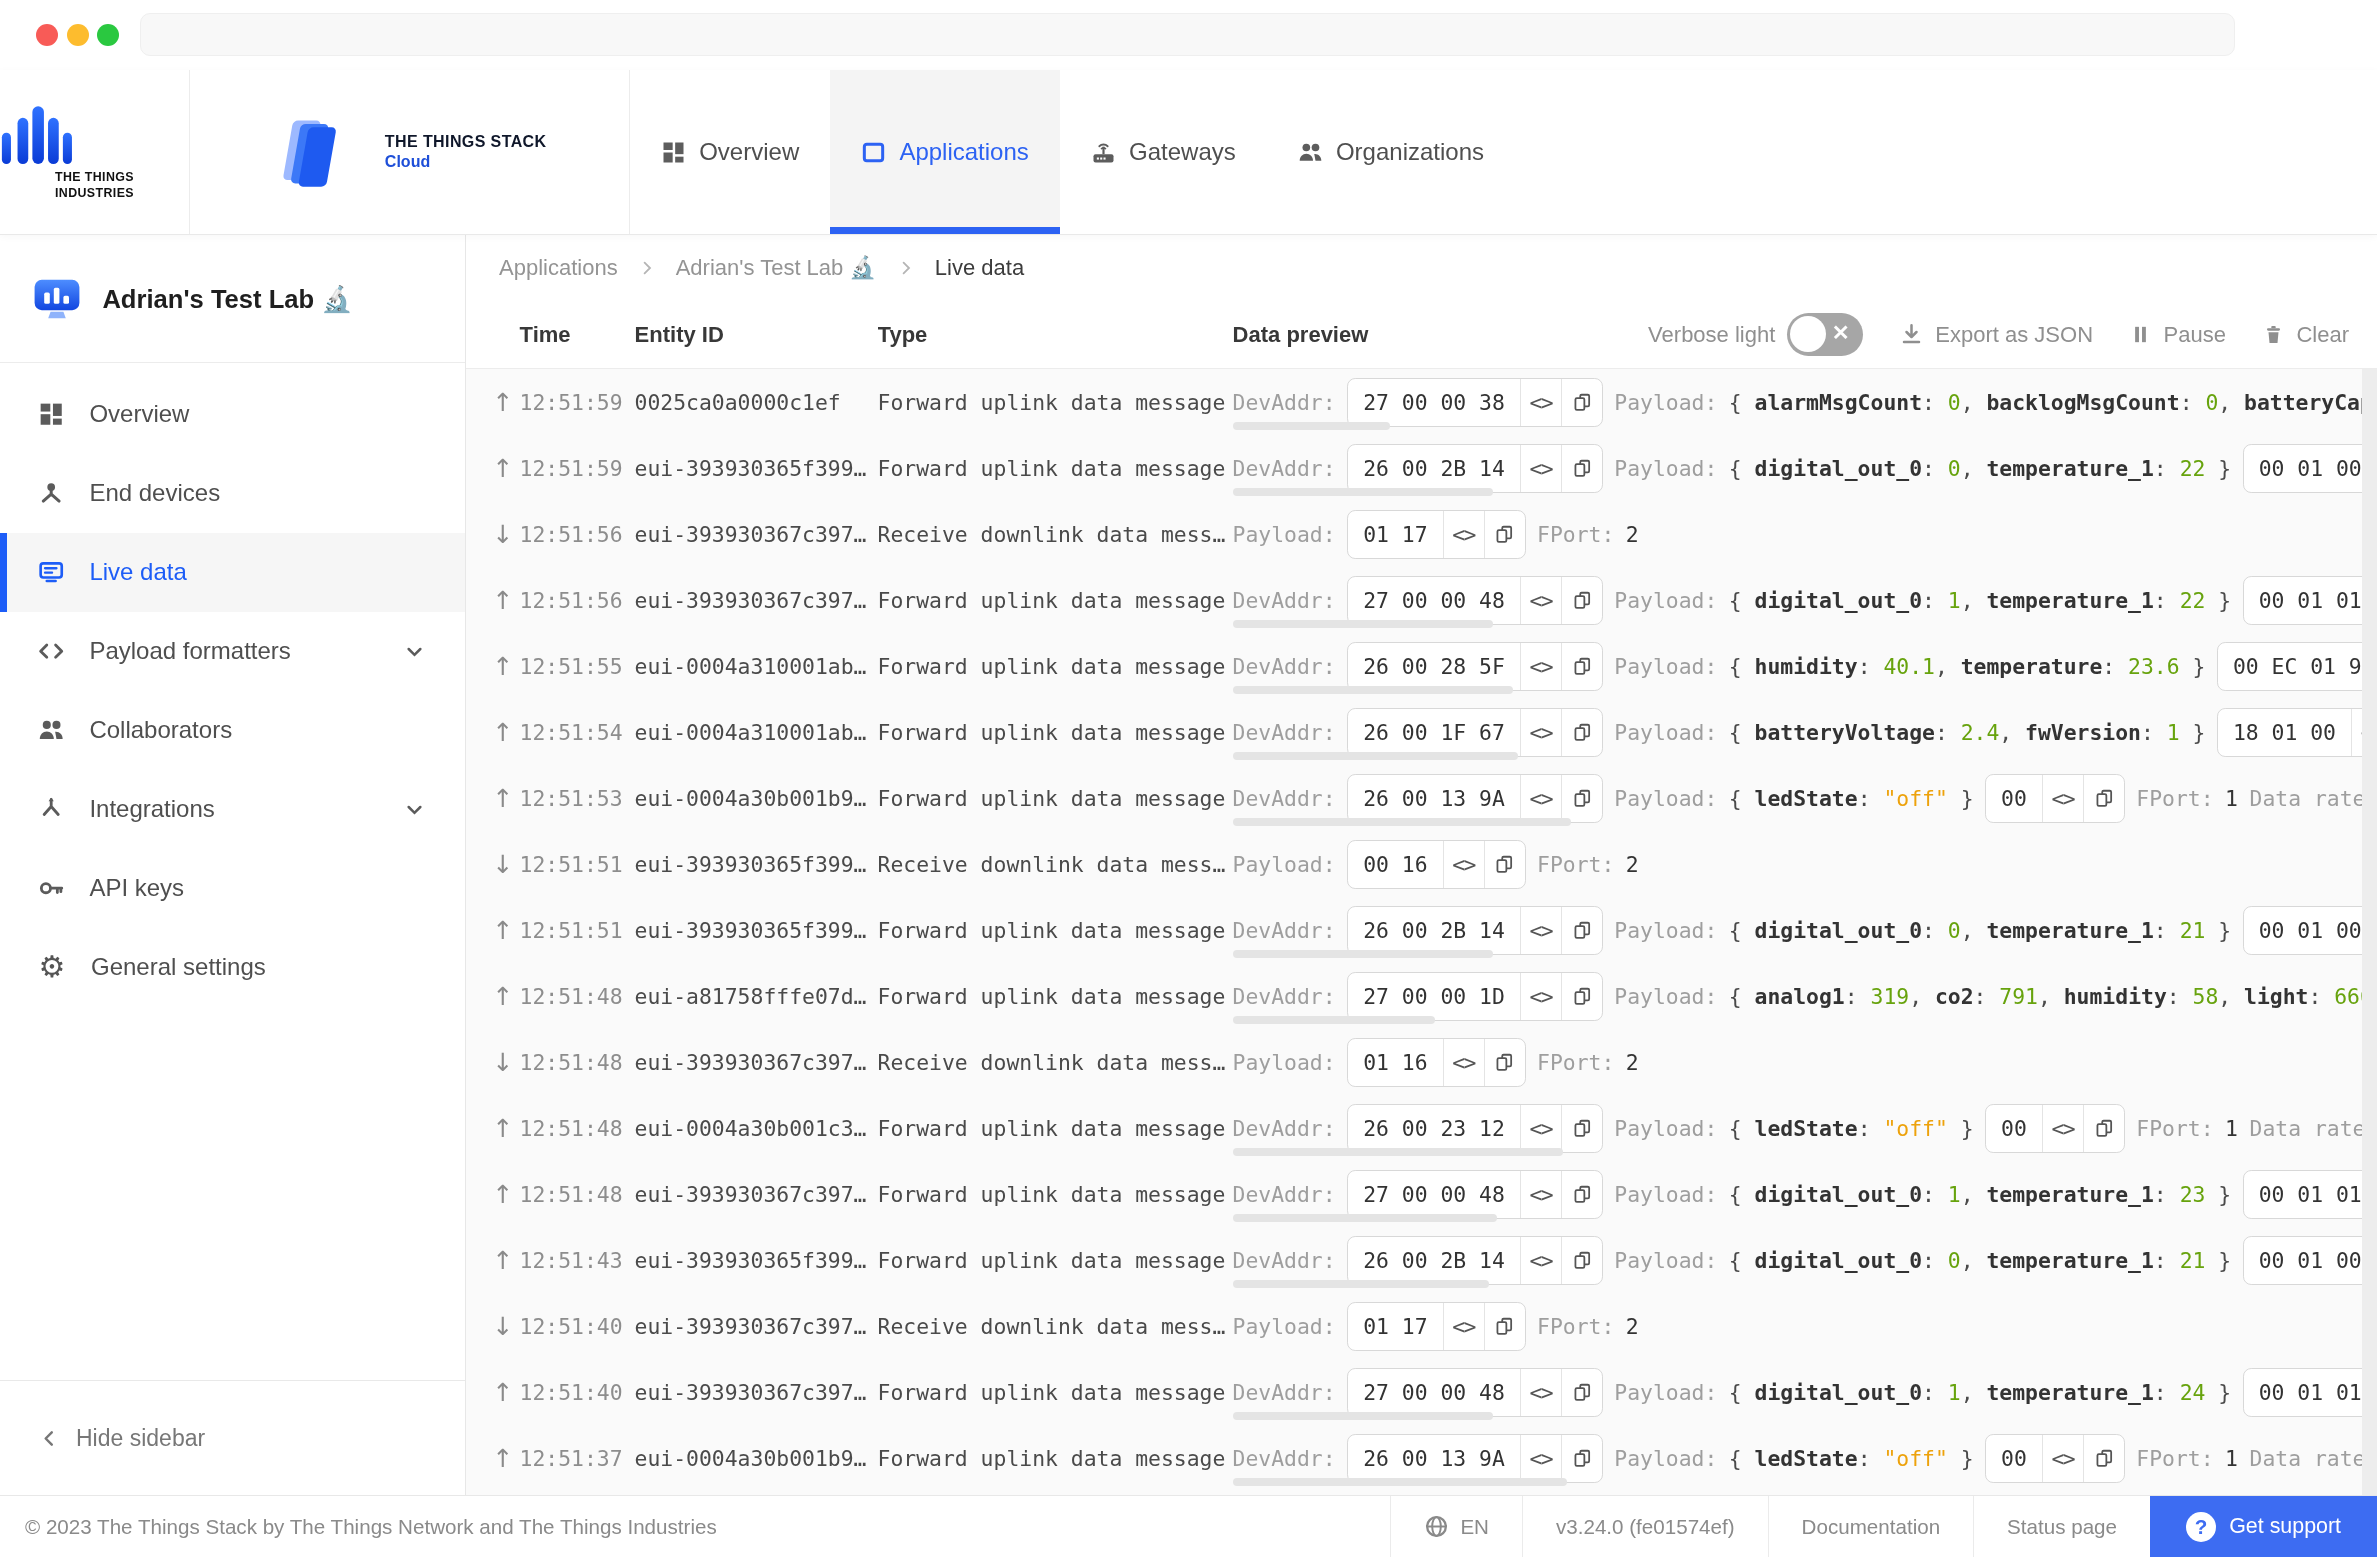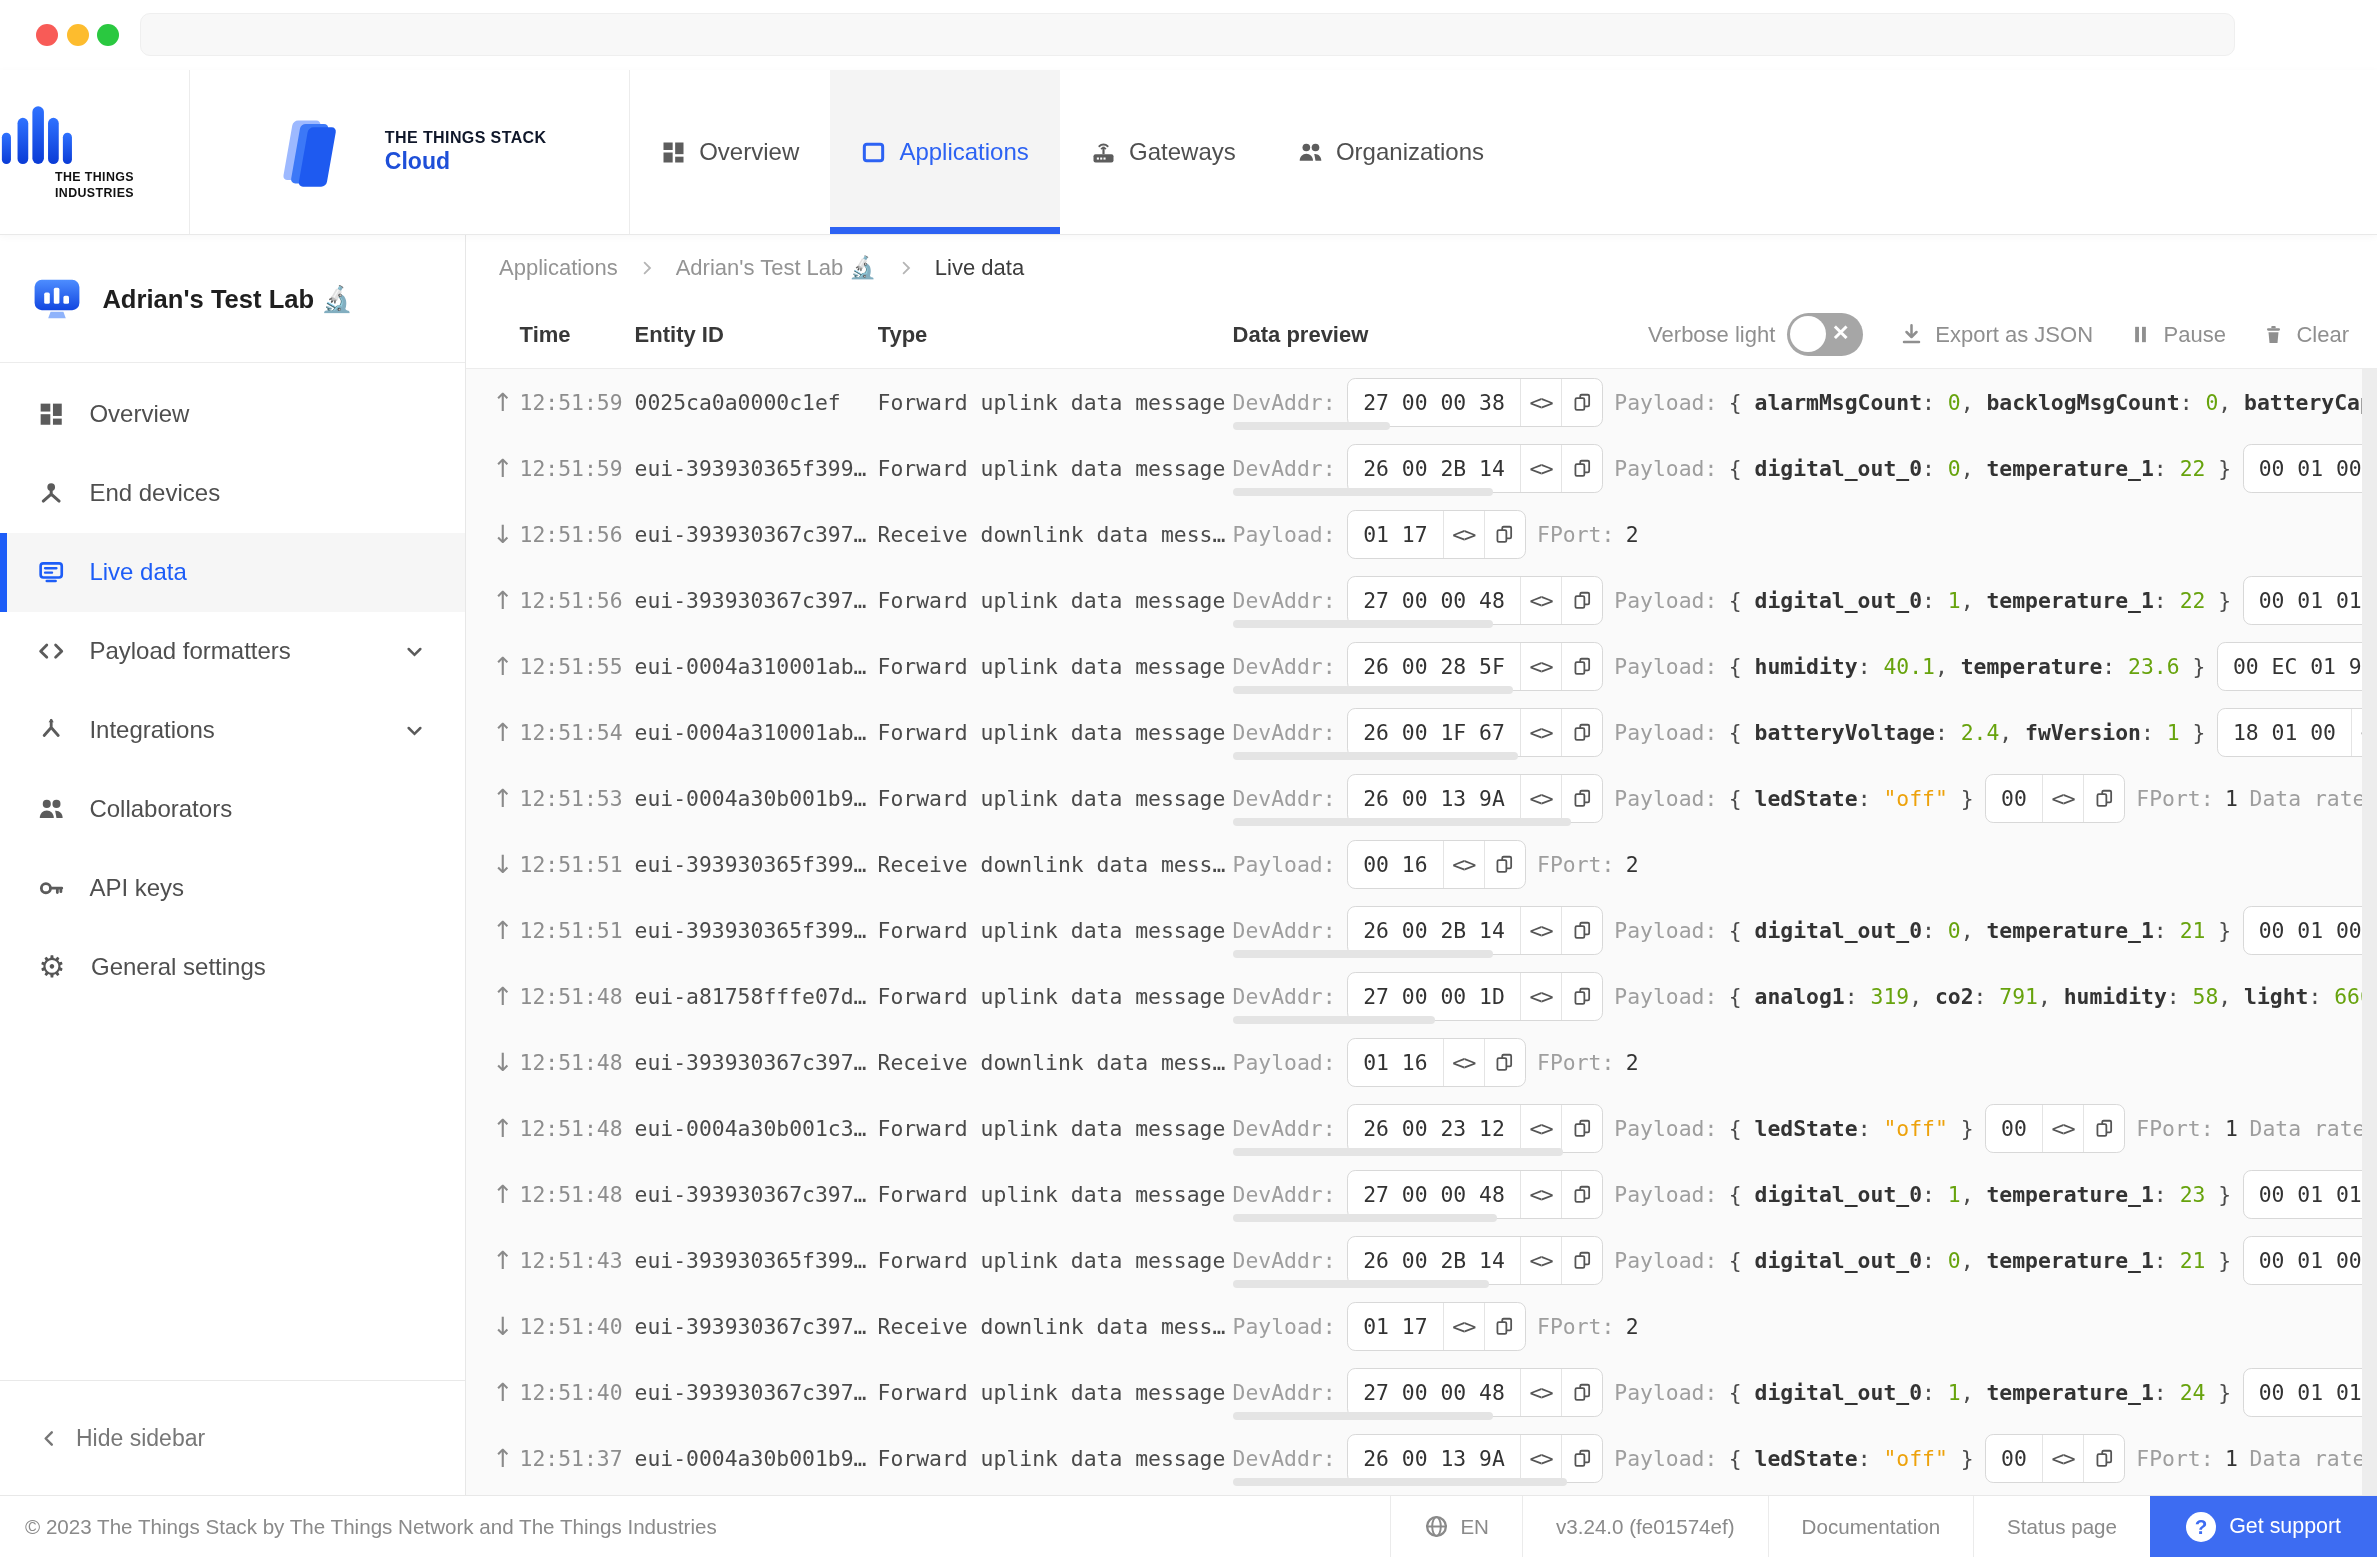--- a/index.html
+++ b/index.html
@@ -17,21 +17,21 @@
 
   
   .nav { height:165px; background:#fff; display:flex; align-items:stretch;
          border-bottom:0.8px solid #e9e9e9; box-shadow:0 1.6px 8.2px rgba(0,0,0,.04); position:relative; z-index:5;}
   .brand1 { width:190px; border-right:0.8px solid #ececec; display:flex; flex-direction:column;
             justify-content:center; gap:6.6px; }
   .b1t { text-align:center; font-weight:800; font-size:12.4px; letter-spacing:0.4px; color:#111; line-height:1.25; display:flex; flex-direction:column;}
   .brand2 { width:440px; border-right:0.8px solid #ececec; display:flex; align-items:center;
             justify-content:center; gap:21.4px; }
   .b2a { font-weight:800; font-size:16px; color:#0f172a; letter-spacing:0.4px;}
-  .b2b { font-weight:800; font-size:23px; color:#1e4fd8; margin-top:1.6px;}
+  .b2b { font-weight:800; font-size:16px; color:#1e4fd8; margin-top:1.6px;}
   .tabs { display:flex; align-items:stretch; }
   .tab { display:flex; align-items:center; gap:13.2px; padding:0 31px; font-size:24px;
          color:#4f4f4f; position:relative; cursor:pointer; }
   .tab svg { color:#5d5d5d; }
   .tab.active { background:#f4f4f4; color:#2c62f3; }
   .tab.active svg { color:#2c62f3; }
   .tab.active::after { content:""; position:absolute; left:0; right:0; bottom:0; height:6.6px; background:#2c62f3; }
   .user { margin-left:auto; border-left:0.8px solid #ececec; display:flex; align-items:center;
           gap:21.4px; padding:0 49px 0 43px; }
   .uname { font-size:24px; color:#363636; }
@@ -250,36 +250,36 @@
         <svg width="26.4" height="26.4" viewBox="0 0 30 30">
           <path d="M10 8l-7 7 7 7M20 8l7 7-7 7" fill="none" stroke="currentColor" stroke-width="3.2" stroke-linecap="round" stroke-linejoin="round"></path>
         </svg>
         <span>Payload formatters</span>
         <svg class="chev" width="25" height="25" viewBox="0 0 30 30">
           <path d="M8 12l7 7 7-7" fill="none" stroke="currentColor" stroke-width="3" stroke-linecap="round"></path>
         </svg>
       </div>
       <div class="mitem">
         <svg width="26.4" height="26.4" viewBox="0 0 30 30">
-          <path d="M15 4v8M15 12l-8 9M15 12l8 9" fill="none" stroke="currentColor" stroke-width="3.2" stroke-linecap="round"></path>
-          <path d="M15 2l3 4h-6z" fill="currentColor"></path>
-        </svg>
-        <span>Integrations</span>
-        <svg class="chev" width="25" height="25" viewBox="0 0 30 30">
-          <path d="M8 12l7 7 7-7" fill="none" stroke="currentColor" stroke-width="3" stroke-linecap="round"></path>
-        </svg>
-      </div>
-      <div class="mitem">
-        <svg width="26.4" height="26.4" viewBox="0 0 30 30">
           <circle cx="10" cy="9" r="4.6" fill="currentColor"></circle>
             <circle cx="21" cy="9" r="4.6" fill="currentColor"></circle>
           <path d="M2 25c0-5 3.6-8.5 8-8.5s8 3.5 8 8.5z" fill="currentColor"></path>
           <path d="M19.5 16.8c4.6-.6 8.5 3 8.5 8.2h-7" fill="currentColor"></path>
         </svg>
         <span>Collaborators</span>
+      </div>
+      <div class="mitem">
+        <svg width="26.4" height="26.4" viewBox="0 0 30 30">
+          <path d="M15 4v8M15 12l-8 9M15 12l8 9" fill="none" stroke="currentColor" stroke-width="3.2" stroke-linecap="round"></path>
+          <path d="M15 2l3 4h-6z" fill="currentColor"></path>
+        </svg>
+        <span>Integrations</span>
+        <svg class="chev" width="25" height="25" viewBox="0 0 30 30">
+          <path d="M8 12l7 7 7-7" fill="none" stroke="currentColor" stroke-width="3" stroke-linecap="round"></path>
+        </svg>
       </div>
       <div class="mitem">
         <svg width="26.4" height="26.4" viewBox="0 0 30 30">
           <circle cx="9" cy="15" r="5.2" fill="none" stroke="currentColor" stroke-width="3.2"></circle>
           <path d="M14.5 15H27M22 15v5M26 15v4" fill="none" stroke="currentColor" stroke-width="3.2" stroke-linecap="round"></path>
         </svg>
         <span>API keys</span>
       </div>
       <div class="mitem">
         <span class="gear">⚙</span>

